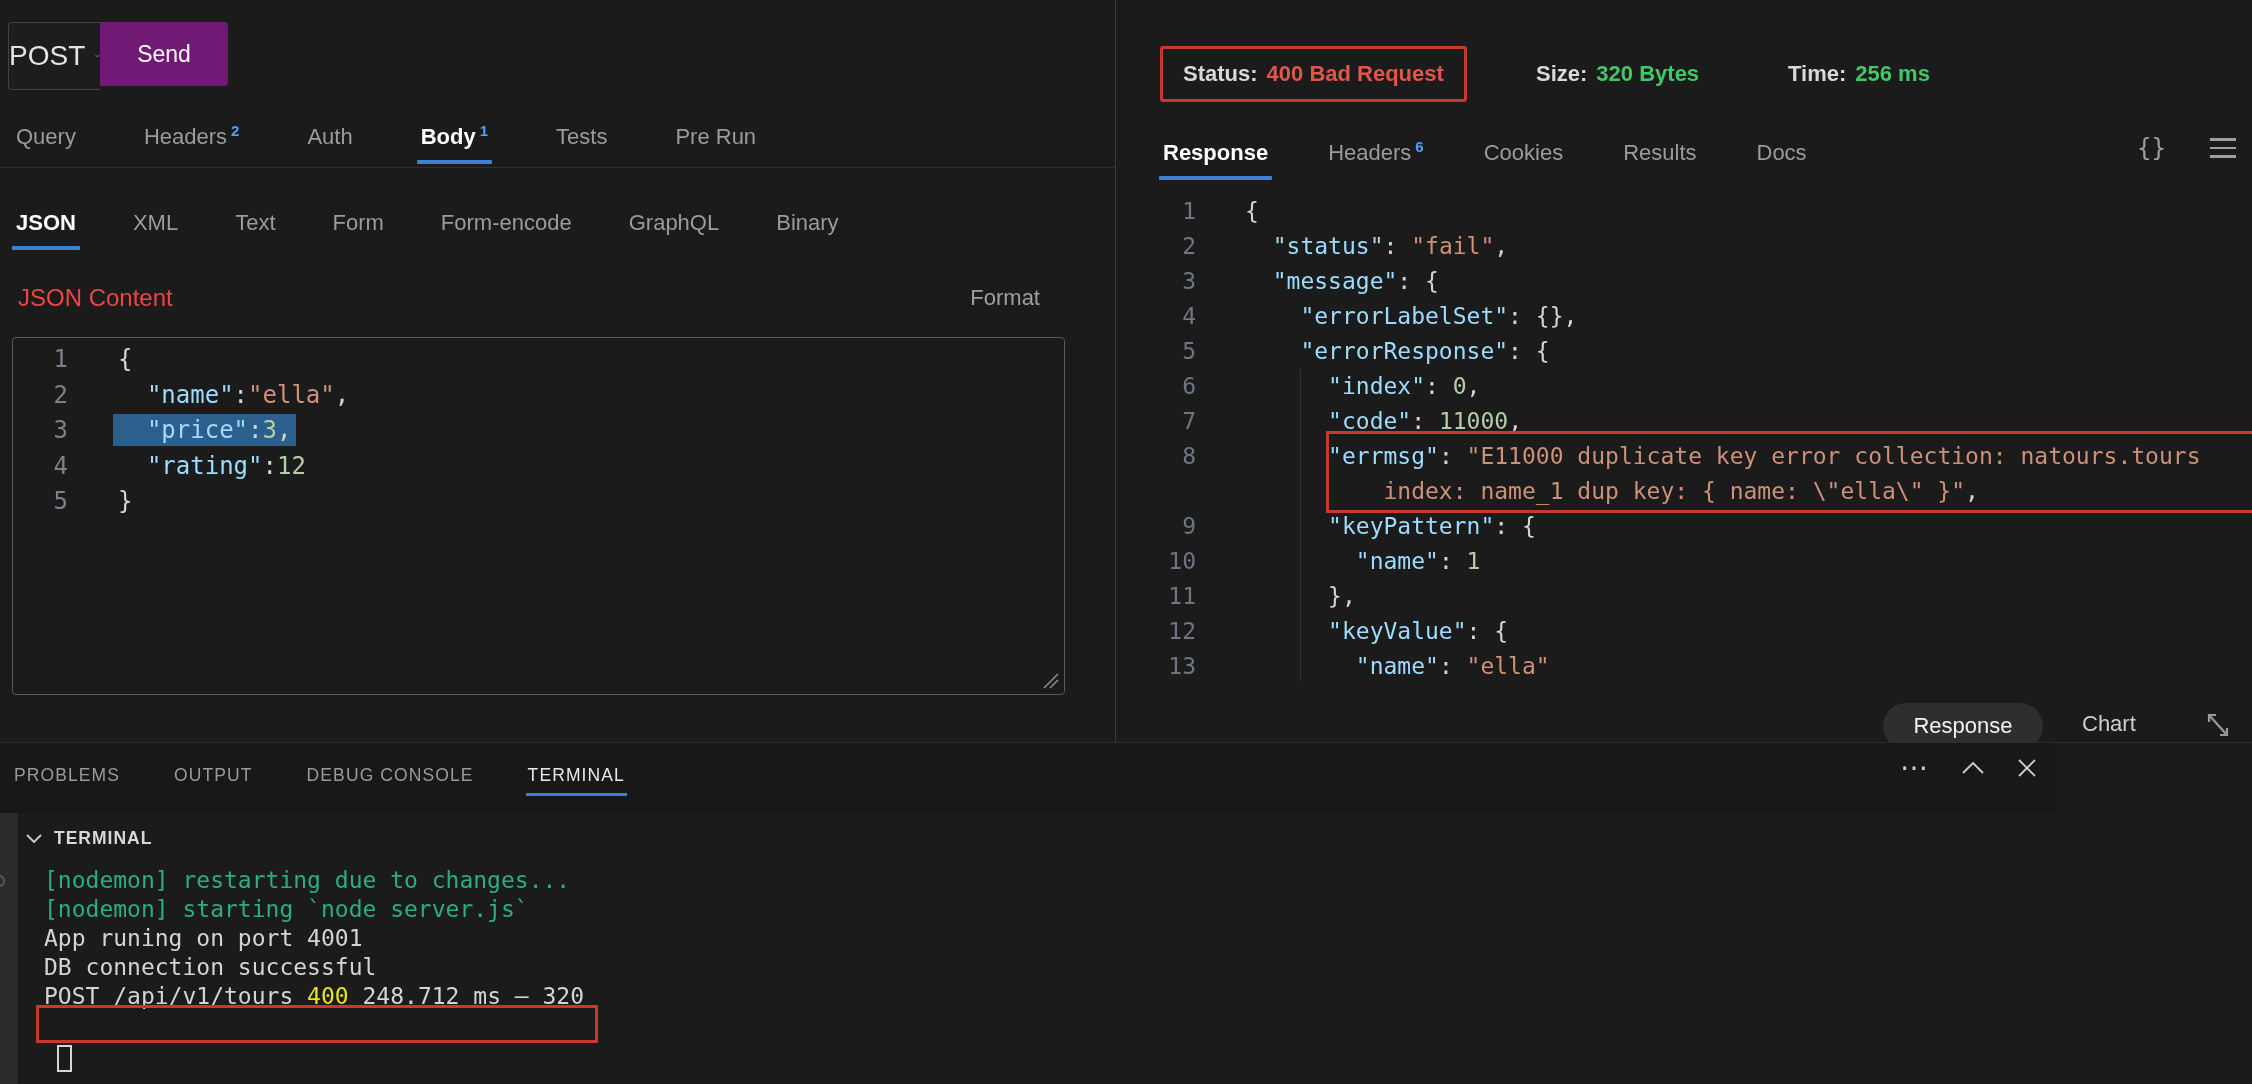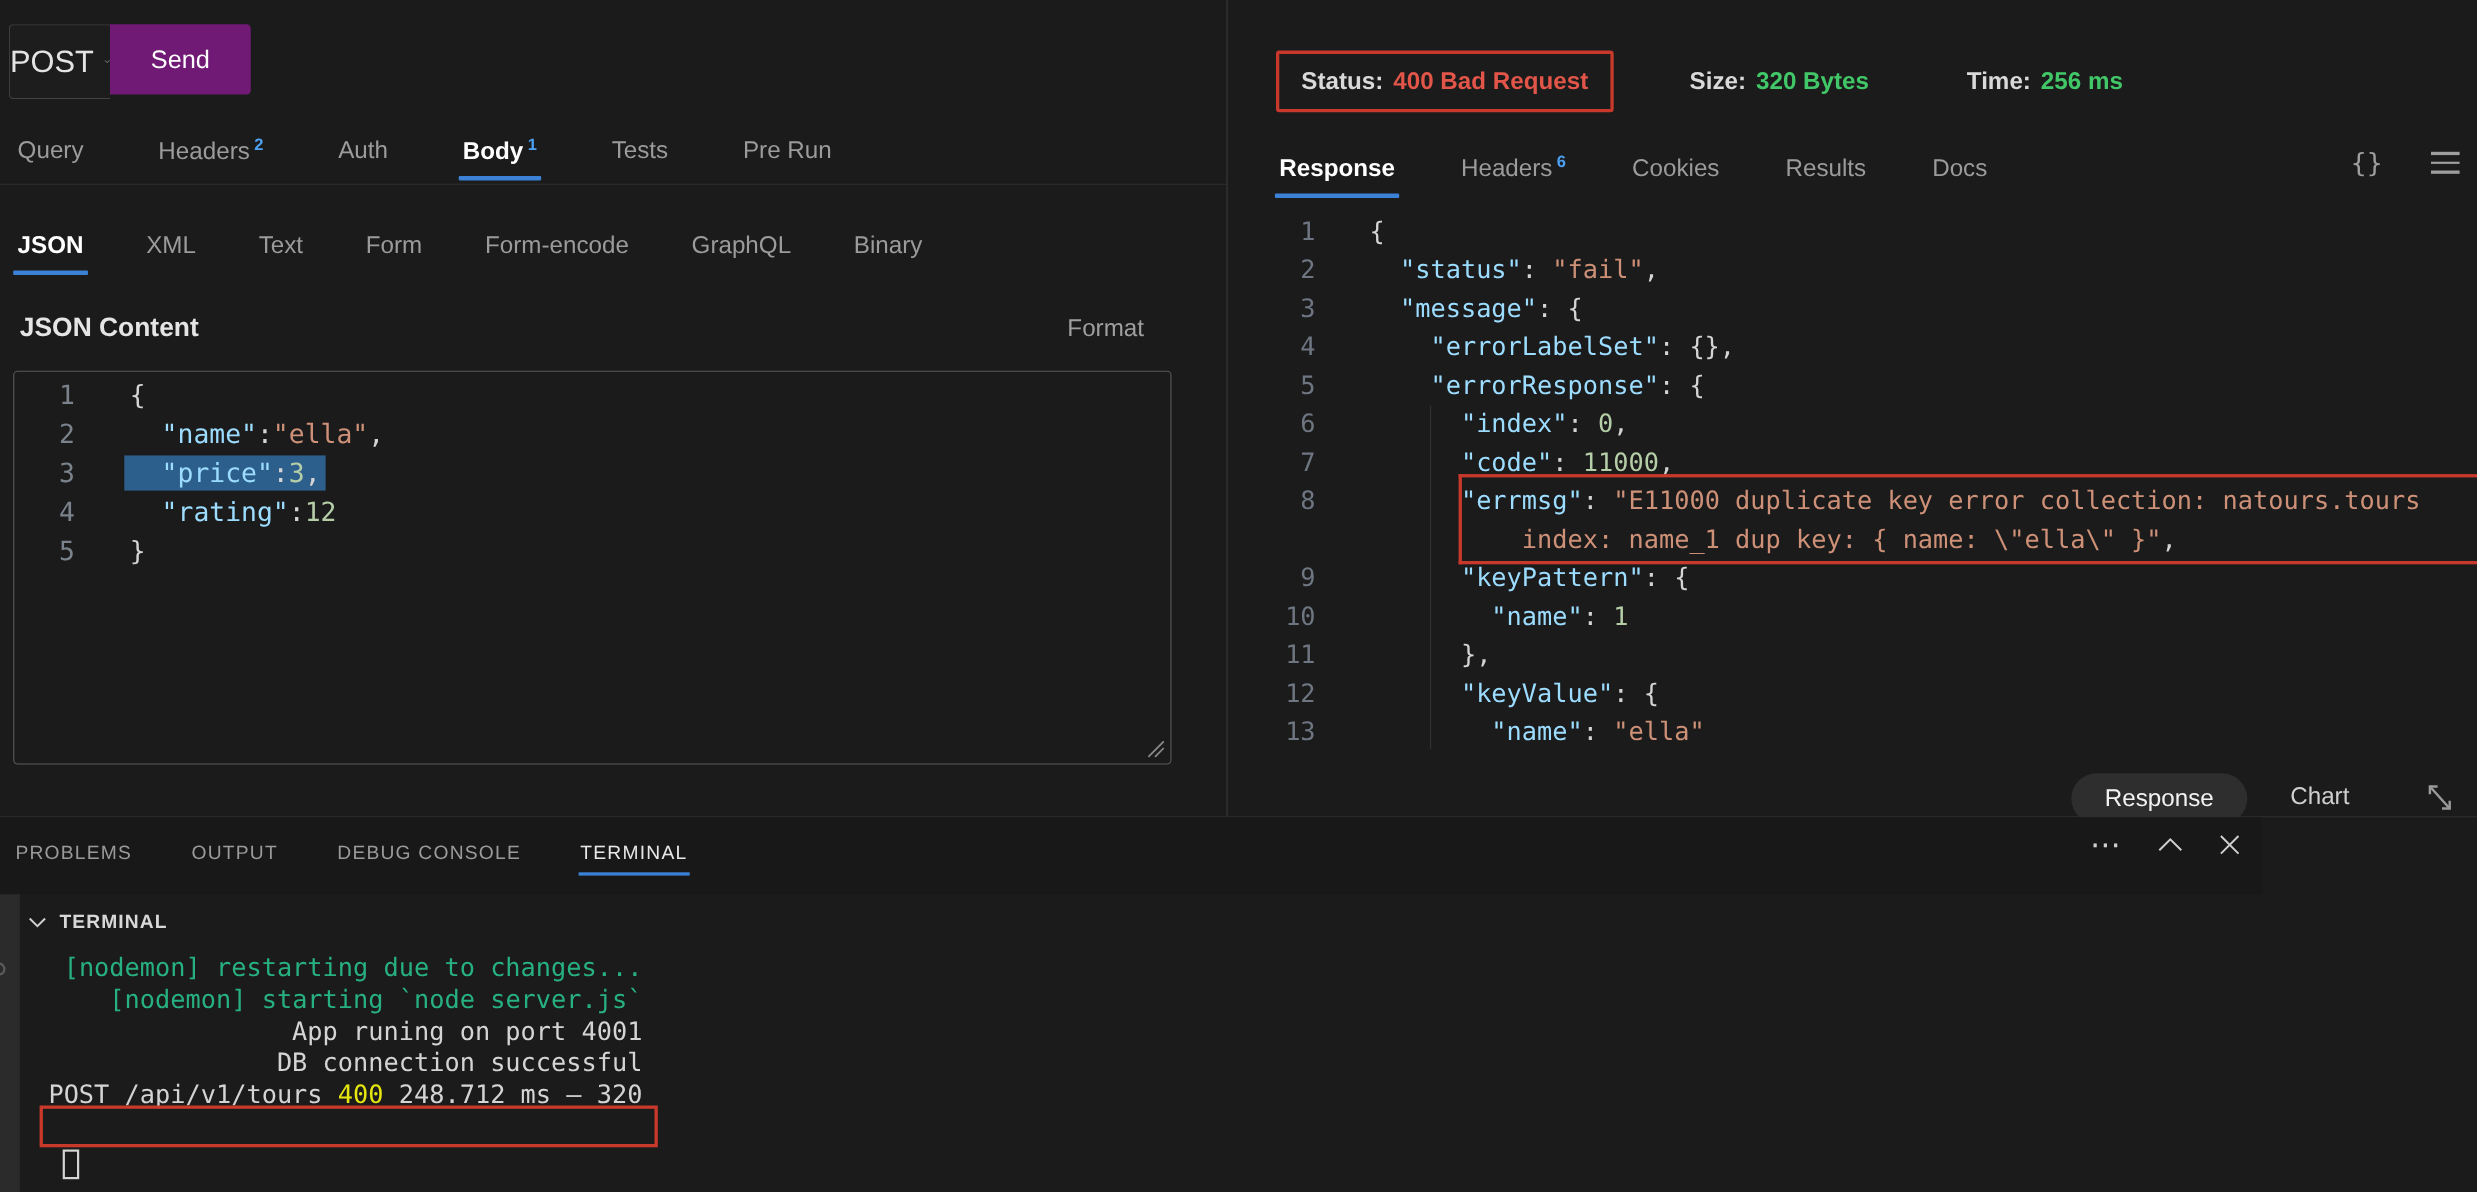--- a/index.html
+++ b/index.html
@@ -39,21 +39,21 @@
   #req-tabs-border { position:absolute; left:0; top:167px; width:1115px; height:1px; background:#2e2e2e; }
   #body-tabs { left:14px; top:204px; height:48px; gap:53px; }
   #resp-tabs { left:45px; top:116px; height:50px; gap:56px; }
   .tab { position:relative; font-size:22px; color:#9b9b9b; padding:0 2px 16px 2px; cursor:pointer; white-space:nowrap; }
   .tab.active { color:#ffffff; font-weight:bold; }
   .tab.active::after { content:""; position:absolute; left:-2px; right:-2px; bottom:2px; height:4px; background:#3b82d6; border-radius:1px; }
   .tab sup { color:#4da2f5; font-size:15px; font-weight:bold; margin-left:4px; }
 
   
   .content-row { position:absolute; left:18px; top:284px; width:1022px; display:flex; justify-content:space-between; align-items:center; }
-  .content-row h2 { font-size:24px; font-weight:bold; color:#e5e5e5; }
+  .content-row h2 { font-size:24px; font-weight:normal; color:#ef4444; }
   .format-link { font-size:22px; color:#9f9f9f; cursor:pointer; }
   #editor {
     position:absolute; left:12px; top:337px; width:1053px; height:358px;
     border:1.5px solid #5a5a5a; border-radius:4px; padding-top:4px; overflow:hidden; cursor:text;
   }
   .ed-row { display:flex; height:35.5px; align-items:center; font-size:24px; line-height:35.5px; }
   .ed-row .ln { width:55px; text-align:right; color:#7a828b; flex:none; }
   .ed-row .code { margin-left:50px; white-space:pre; }
   .ed-sel { background:#2d5f8c; margin-left:-5px; padding:2px 5px; }
   .grip { position:absolute; right:4px; bottom:4px; }
@@ -91,21 +91,21 @@
 
   .resp-bottom { position:absolute; left:0; top:682px; width:100%; height:58px; }
   .resp-pill {
     position:absolute; left:767px; top:5px; width:160px; height:46px; background:#2e2e2e;
     border:none; border-radius:23px; color:#f2f2f2; font-size:22px; cursor:pointer; font-family:"Liberation Sans",sans-serif;
   }
   .chart-label { position:absolute; left:966px; top:13px; font-size:22px; color:#cfcfcf; cursor:pointer; }
   .expand-icon { position:absolute; left:1085px; top:9px; cursor:pointer; }
 
   
-  #panel { position:absolute; left:0; top:743px; width:2056px; height:341px; background:#181818;text-align:right; }
+  #panel { position:absolute; left:0; top:743px; width:2056px; height:341px; background:#181818; }
   #panel-tabs { position:absolute; left:12px; top:0; height:64px; display:flex; gap:50px; align-items:center; }
   .ptab { position:relative; font-size:17.5px; letter-spacing:1.1px; color:#9a9a9a; cursor:pointer; padding:14px 2px; white-space:nowrap; }
   .ptab.active { color:#e7e7e7; }
   .ptab.active::after { content:""; position:absolute; left:0; right:0; bottom:4px; height:2.5px; background:#3b82d6; }
   .panel-actions { position:absolute; right:18px; top:14px; display:flex; gap:30px; align-items:center; }
   .pa-icon { color:#cfcfcf; cursor:pointer; display:flex; align-items:center; }
   .ellipsis-icon { font-size:28px; letter-spacing:2px; line-height:20px; }
 
   #panel-body { position:absolute; left:0; top:70px; width:2252px; height:271px; background:#1b1b1b; }
   #left-strip { position:absolute; left:0; top:0; width:18px; height:271px; background:#2b2b2b; }

